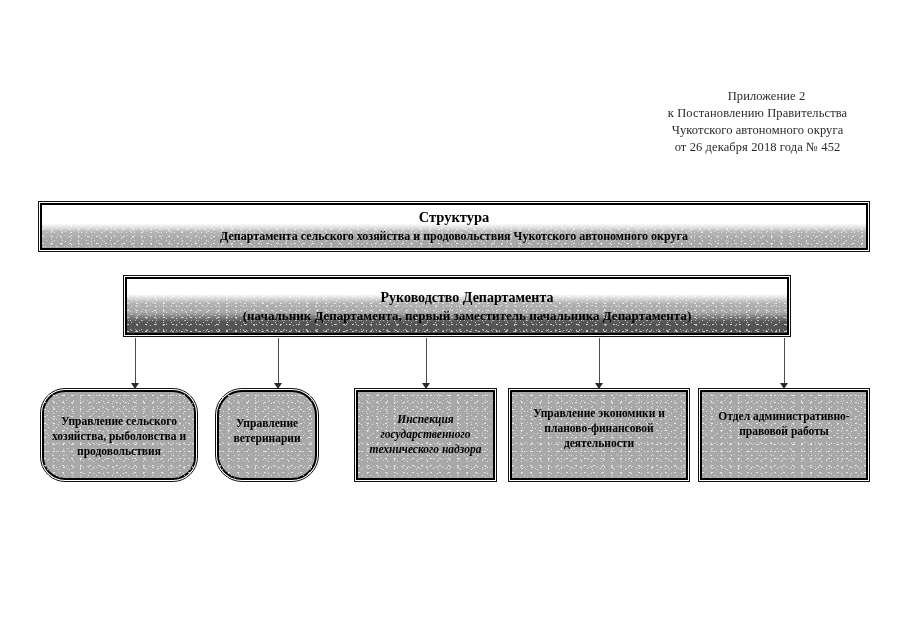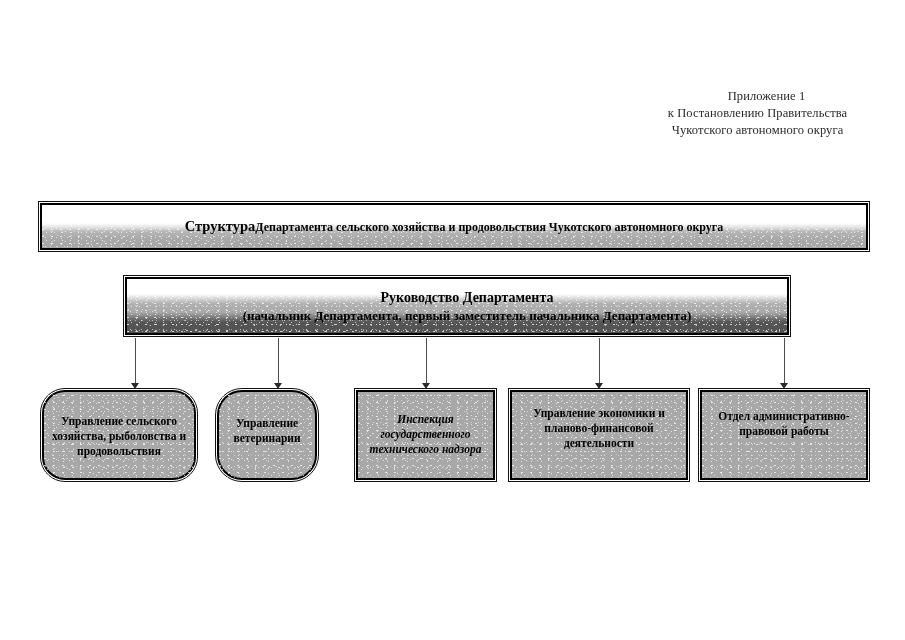--- a/index.html
+++ b/index.html
@@ -85,20 +85,21 @@
         #e2e2e2 52%,
         #b6b6b6 62%,
         #a9a9a9 78%,
         #a6a6a6 100%);
   }
   .title-box {
     left: 40px;
     top: 203px;
     width: 828px;
     height: 47px;
+    flex-direction: column;
     justify-content: center;
     padding: 2px 10px;
   }
   .title-box .t-line1 {
     font-size: 14.5px;
     line-height: 19px;
     position: relative;
     z-index: 2;
   }
   .title-box .t-line2 {
@@ -186,23 +187,24 @@
     border-right: 4px solid transparent;
     border-top: 6px solid #2b2b2b;
   }
 </style>
 </head>
 <body>
 
 <div class="page">
 
   <div class="appendix">
-    <span class="ln ln-1">Приложение 1</span>
+    <span class="ln ln-1">Приложение 2</span>
     <span class="ln">к Постановлению Правительства</span>
     <span class="ln">Чукотского автономного округа</span>
+    <span class="ln">от  26 декабря  2018 года №  452</span>
   </div>
 
   <div class="box grad-title title-box">
     <div class="t-line1">Структура</div>
     <div class="t-line2">Департамента сельского хозяйства и продовольствия Чукотского автономного округа</div>
   </div>
 
   <div class="box grad-lead lead-box">
     <div class="l-line1">Руководство Департамента</div>
     <div class="l-line2">(начальник Департамента, первый заместитель начальника Департамента)</div>

